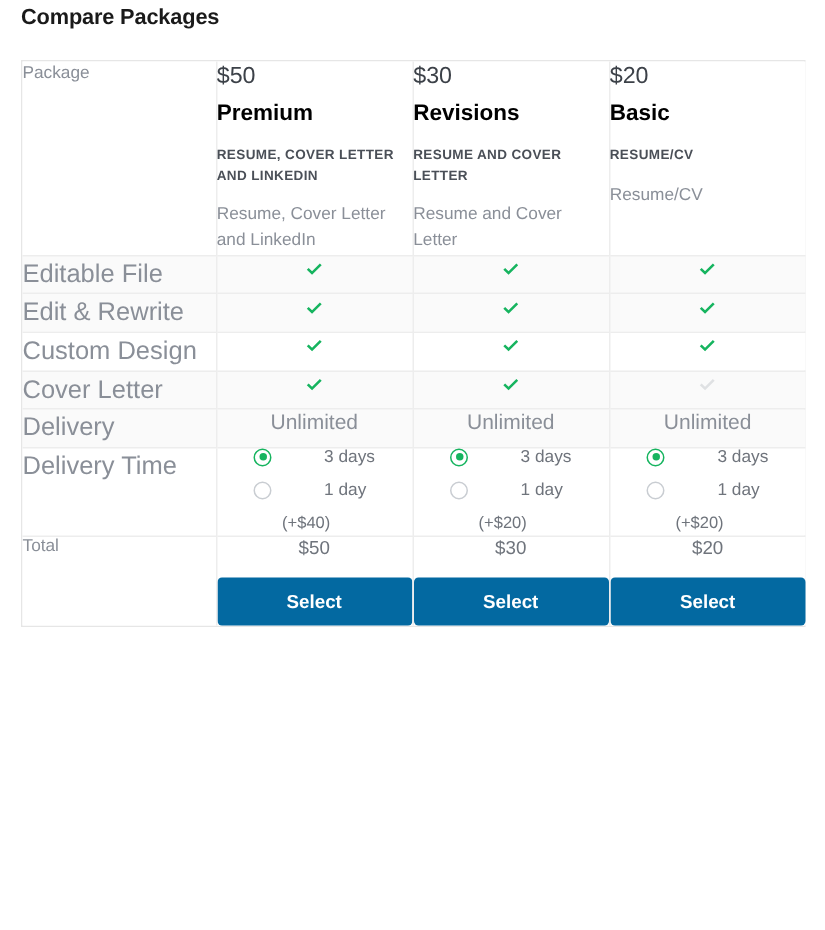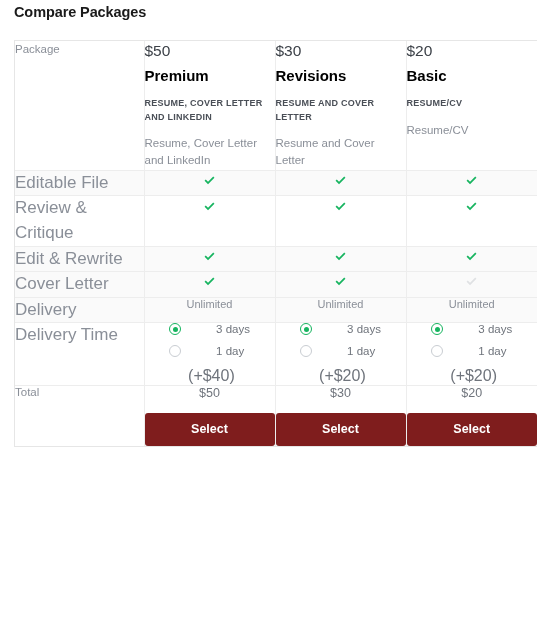--- a/index.html
+++ b/index.html
@@ -111,21 +111,21 @@
     height: 13px;
     vertical-align: middle;
   }
   .tick svg { display: block; width: 13px; height: 13px; }
   .tick-on   svg path { fill: #16b45f; }
   .tick-off  svg path { fill: #dfe1e3; }
 
   .val-cell {
     text-align: center;
     vertical-align: middle;
-    font-size: 11px;
+    font-size: 14px;
     color: #8a8f98;
     padding: 14px 6px;
   }
 
   
   .delivery-cell {
     text-align: center;
     vertical-align: top;
     padding: 14px 6px 16px 6px;
   }
@@ -158,21 +158,21 @@
     width: 5px; height: 5px;
     border-radius: 50%;
     background: #16b45f;
   }
   .opt-text {
     font-size: 11.5px;
     color: #6f747c;
     white-space: nowrap;
   }
   .surcharge {
-    font-size: 16px;
+    font-size: 11px;
     color: #6f747c;
     padding-left: 19px;
     white-space: nowrap;
   }
 
   
   .total-label {
     padding: 16px 8px 16px 14px;
     font-size: 11.5px;
     color: #8a8f98;
@@ -185,21 +185,21 @@
   .total-amount {
     font-size: 12.5px;
     color: #6f747c;
     margin-bottom: 13px;
   }
   .select-btn {
     display: block;
     width: 100%;
     border: none;
     border-radius: 3px;
-    background: #7f1d1d;
+    background: #0369a1;
     color: #ffffff;
     font-family: "Liberation Sans", sans-serif;
     font-size: 12.5px;
     font-weight: bold;
     padding: 10px 0;
     cursor: pointer;
     line-height: 1;
   }
 </style>
 </head>
@@ -256,58 +256,58 @@
                   <path d="M6.2 12.6 1.9 8.4l1.5-1.5 2.8 2.7 6.4-6.4 1.5 1.5z"></path>
                 </svg></span>
           </td>
           <td class="feat-cell">
             <span class="tick tick-on"><svg viewBox="0 0 16 16" xmlns="http://www.w3.org/2000/svg">
                   <path d="M6.2 12.6 1.9 8.4l1.5-1.5 2.8 2.7 6.4-6.4 1.5 1.5z"></path>
                 </svg></span>
           </td>
         </tr>
 
-        <tr class="row-plain">
-          <td class="feat-label">Review &amp; Critique</td>
-          <td class="feat-cell">
-            <span class="tick tick-on"><svg viewBox="0 0 16 16" xmlns="http://www.w3.org/2000/svg">
-                  <path d="M6.2 12.6 1.9 8.4l1.5-1.5 2.8 2.7 6.4-6.4 1.5 1.5z"></path>
-                </svg></span>
-          </td>
-          <td class="feat-cell">
-            <span class="tick tick-on"><svg viewBox="0 0 16 16" xmlns="http://www.w3.org/2000/svg">
-                  <path d="M6.2 12.6 1.9 8.4l1.5-1.5 2.8 2.7 6.4-6.4 1.5 1.5z"></path>
-                </svg></span>
-          </td>
-          <td class="feat-cell">
-            <span class="tick tick-on"><svg viewBox="0 0 16 16" xmlns="http://www.w3.org/2000/svg">
-                  <path d="M6.2 12.6 1.9 8.4l1.5-1.5 2.8 2.7 6.4-6.4 1.5 1.5z"></path>
-                </svg></span>
-          </td>
-        </tr>
 
         <tr class="row-shaded">
           <td class="feat-label">Edit &amp; Rewrite</td>
           <td class="feat-cell">
             <span class="tick tick-on"><svg viewBox="0 0 16 16" xmlns="http://www.w3.org/2000/svg">
                   <path d="M6.2 12.6 1.9 8.4l1.5-1.5 2.8 2.7 6.4-6.4 1.5 1.5z"></path>
                 </svg></span>
           </td>
           <td class="feat-cell">
             <span class="tick tick-on"><svg viewBox="0 0 16 16" xmlns="http://www.w3.org/2000/svg">
                   <path d="M6.2 12.6 1.9 8.4l1.5-1.5 2.8 2.7 6.4-6.4 1.5 1.5z"></path>
                 </svg></span>
           </td>
           <td class="feat-cell">
             <span class="tick tick-on"><svg viewBox="0 0 16 16" xmlns="http://www.w3.org/2000/svg">
                   <path d="M6.2 12.6 1.9 8.4l1.5-1.5 2.8 2.7 6.4-6.4 1.5 1.5z"></path>
                 </svg></span>
           </td>
         </tr>
 
+        <tr class="row-plain">
+          <td class="feat-label">Custom Design</td>
+          <td class="feat-cell">
+            <span class="tick tick-on"><svg viewBox="0 0 16 16" xmlns="http://www.w3.org/2000/svg">
+                  <path d="M6.2 12.6 1.9 8.4l1.5-1.5 2.8 2.7 6.4-6.4 1.5 1.5z"></path>
+                </svg></span>
+          </td>
+          <td class="feat-cell">
+            <span class="tick tick-on"><svg viewBox="0 0 16 16" xmlns="http://www.w3.org/2000/svg">
+                  <path d="M6.2 12.6 1.9 8.4l1.5-1.5 2.8 2.7 6.4-6.4 1.5 1.5z"></path>
+                </svg></span>
+          </td>
+          <td class="feat-cell">
+            <span class="tick tick-on"><svg viewBox="0 0 16 16" xmlns="http://www.w3.org/2000/svg">
+                  <path d="M6.2 12.6 1.9 8.4l1.5-1.5 2.8 2.7 6.4-6.4 1.5 1.5z"></path>
+                </svg></span>
+          </td>
+        </tr>
 
         <tr class="row-shaded">
           <td class="feat-label">Cover Letter</td>
           <td class="feat-cell">
             <span class="tick tick-on"><svg viewBox="0 0 16 16" xmlns="http://www.w3.org/2000/svg">
                   <path d="M6.2 12.6 1.9 8.4l1.5-1.5 2.8 2.7 6.4-6.4 1.5 1.5z"></path>
                 </svg></span>
           </td>
           <td class="feat-cell">
             <span class="tick tick-on"><svg viewBox="0 0 16 16" xmlns="http://www.w3.org/2000/svg">

